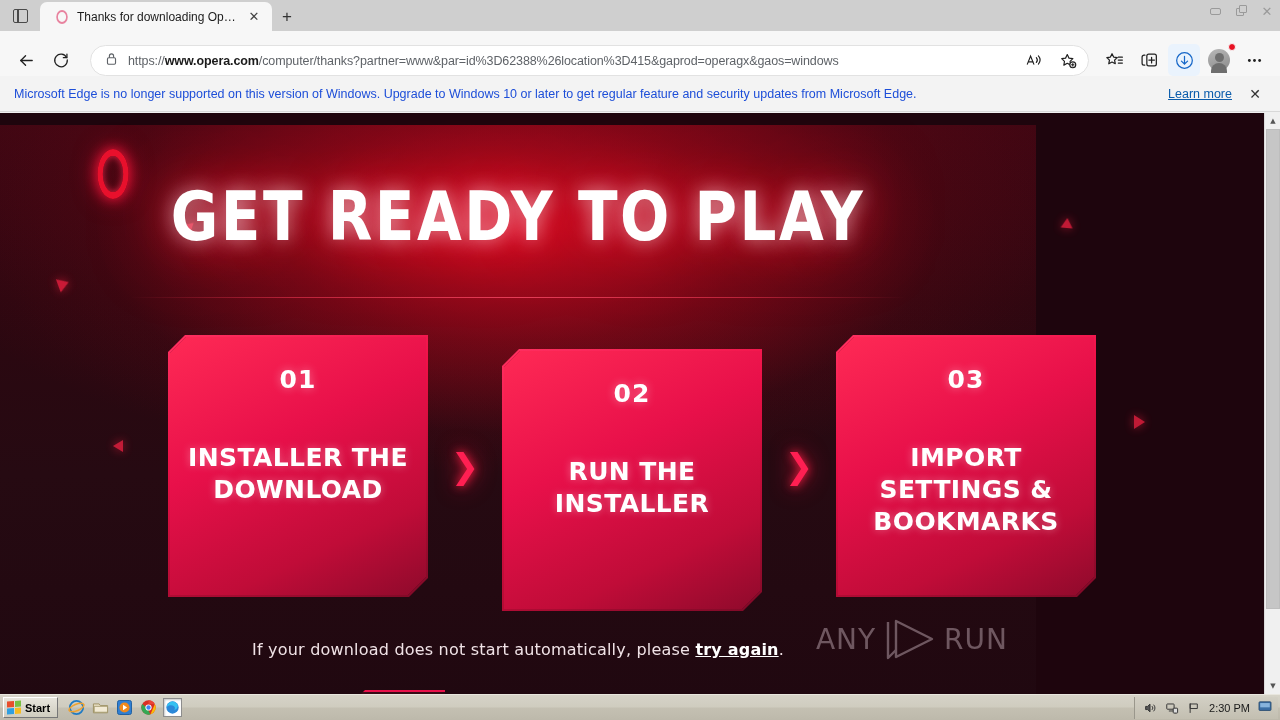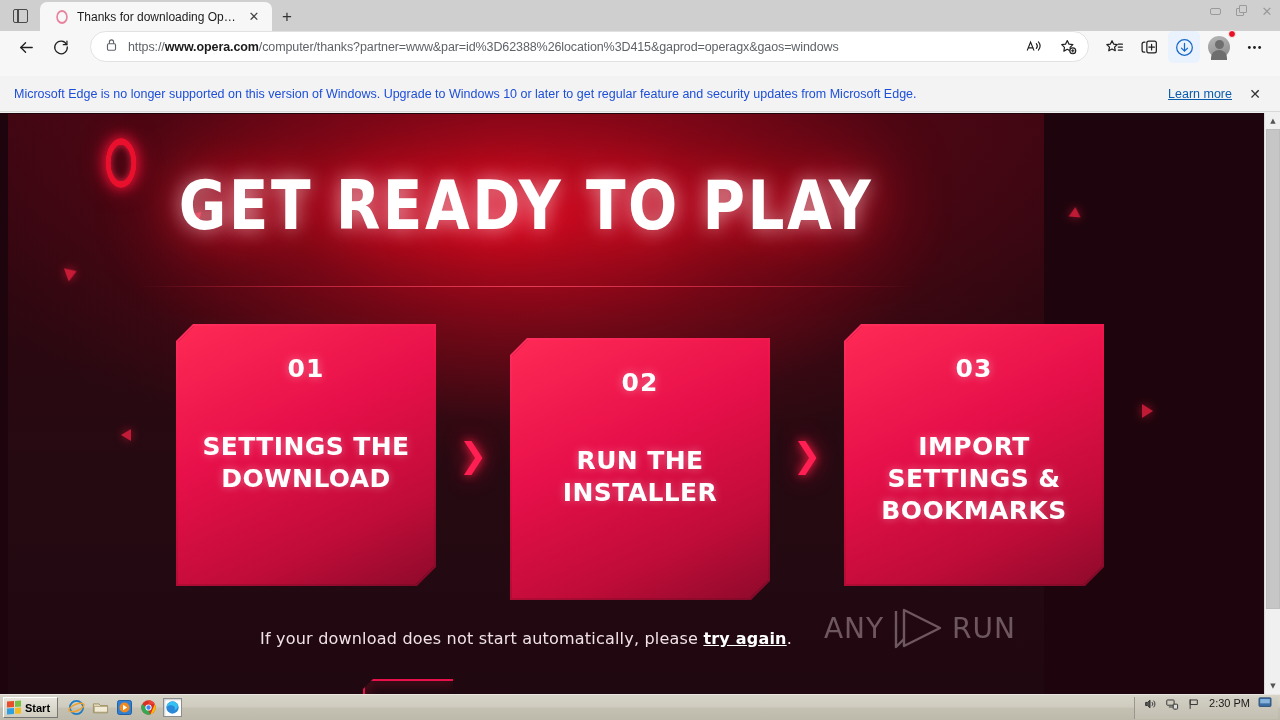--- a/index.html
+++ b/index.html
@@ -60,21 +60,21 @@
   .wc-max i {
     position: absolute; width: 8px; height: 8px; border: 1.5px solid #9a9a9a; border-radius: 1px;
   }
   .wc-max i:nth-child(1) { left: 0; top: 2px; }
   .wc-max i:nth-child(2) { left: 3px; top: -1px; background: #cfcfcf; }
   .wc-close { font-size: 13px; color: #9a9a9a; font-family: "DejaVu Sans", sans-serif; }
 
   
   .toolbar {
     position: absolute; left: 0; top: 31px; width: 1280px; height: 45px;
-    background: #f7f7f7; display: flex; align-items: flex-start; padding: 0 10px;
+    background: #f7f7f7; display: flex; align-items: flex-end; padding: 0 10px;
     gap: 3px;
   }
   .tbtn {
     width: 32px; height: 32px; border-radius: 5px;
     display: flex; align-items: center; justify-content: center;
     color: #202020; flex: 0 0 auto;
   }
   .tbtn svg { display: block; }
   .omnibox {
     flex: 1; height: 31px; margin: 0 6px 0 10px; background: #ffffff;
@@ -116,26 +116,25 @@
   .notif-text { font-size: 12.5px; color: #1d4ed8; flex: 1; }
   .notif-link { font-size: 12.5px; color: #0b5cab; text-decoration: underline; margin-right: 12px; }
   .notif-close { font-size: 14px; color: #333; width: 22px; text-align: center; }
 
   
   .viewport {
     position: absolute; left: 0; top: 113px; width: 1280px; height: 581px;
     overflow: hidden; background: #1e050d;
   }
   .page {
-    position: absolute; left: 0; top: 1px; width: 1036px; height: 581px;
+    position: absolute; left: 0; top: 12px; width: 1036px; height: 581px;
     background:
       radial-gradient(ellipse 620px 300px at 50% 18%, rgba(226,10,36,0.78) 0%, rgba(180,8,28,0.42) 38%, rgba(90,6,20,0.10) 68%, rgba(0,0,0,0) 85%),
       radial-gradient(ellipse 900px 420px at 50% 8%, rgba(150,10,25,0.45) 0%, rgba(0,0,0,0) 72%),
       linear-gradient(180deg, #3a0612 0%, #2c0710 30%, #260a12 60%, #200810 100%);
-    margin-left: 8px;
   }
   .hdivider {
     position: absolute; left: 130px; right: 130px; top: 172px; height: 1px;
     background: linear-gradient(90deg, rgba(230,20,50,0) 0%, rgba(255,60,90,0.55) 22%, rgba(255,80,110,0.75) 50%, rgba(255,60,90,0.55) 78%, rgba(230,20,50,0) 100%);
   }
   .opera-logo {
     position: absolute; left: 93px; top: 24px; width: 40px; height: 50px;
   }
   .opera-logo .o {
     position: absolute; inset: 0; border: 7px solid #e8112d; border-radius: 50%;
@@ -277,21 +276,21 @@
   }
   .start-flag i { display: block; }
   .qlaunch { display: flex; align-items: center; gap: 7px; padding: 0 6px; }
   .ql-icon { width: 17px; height: 17px; position: relative; }
   .ql-active {
     outline: 1px solid #8d8d8d; background: #ffffff; padding: 1px;
     box-shadow: inset 1px 1px 2px rgba(0,0,0,0.22);
   }
   .tray {
     position: absolute; right: 2px; top: 2px; height: 22px;
-    display: flex; gap: 8px; padding: 0 6px 0 8px;
+    display: flex; align-items: center; gap: 8px; padding: 0 6px 0 8px;
     background: linear-gradient(180deg,#d2cfc4,#c3bfb1);
     border-left: 1px solid #9a978c;
     font-size: 11px; color: #1a1a1a;
   }
   .tray-ico { width: 14px; height: 14px; color: #333; }
 </style>
 </head>
 <body>
 
 <div class="titlebar">
@@ -418,21 +417,21 @@
     <span class="particle tri-b" style="left:1134px; top:290px;"></span>
 
     <div class="headline">GET READY TO PLAY</div>
 
     <div class="steps">
 
       <div class="card-wrap">
         <div class="card-border"></div>
         <div class="card card-inner">
           <div class="card-num">01</div>
-          <div class="card-title">SETTINGS THE DOWNLOAD</div>
+          <div class="card-title">INSTALLER THE DOWNLOAD</div>
         </div>
       </div>
 
       <div class="chev">❯</div>
 
       <div class="card-wrap card-offset">
         <div class="card-border" style="inset:12px -2px -2px -2px;"></div>
         <div class="card card-inner">
           <div class="card-num">02</div>
           <div class="card-title">RUN THE INSTALLER</div>

